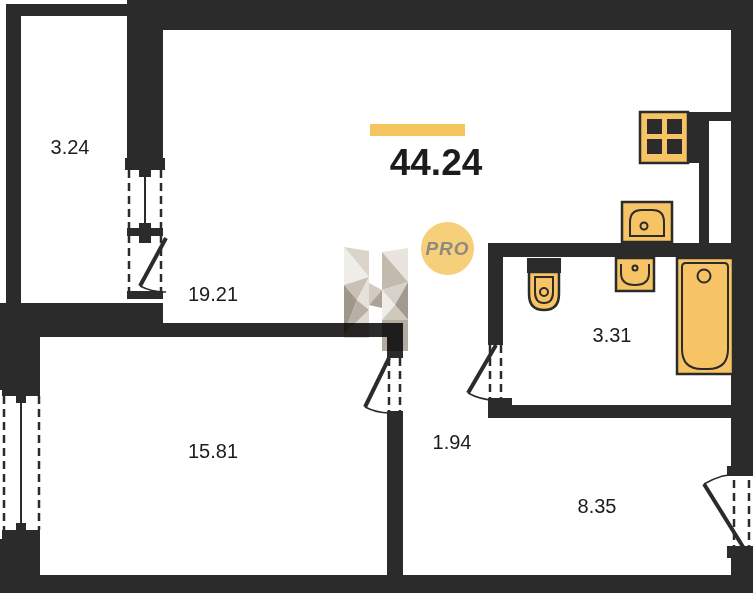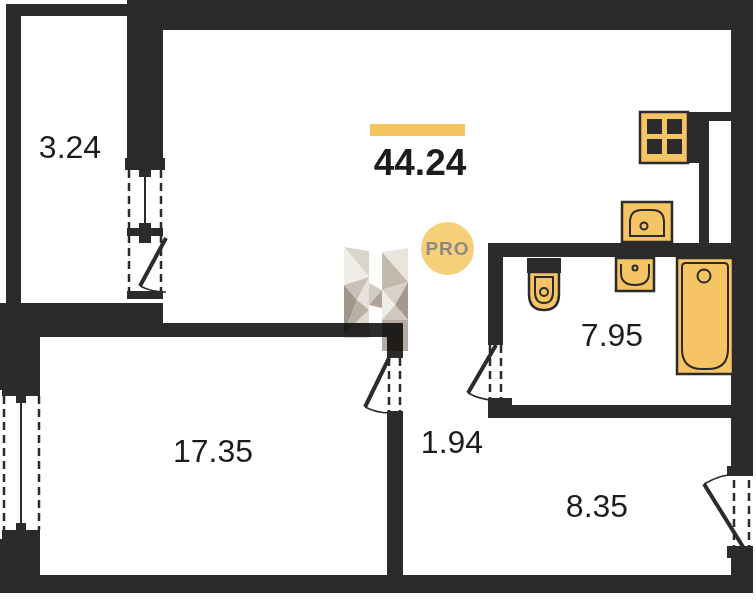--- a/index.html
+++ b/index.html
@@ -12,31 +12,31 @@
     --background:#ffffff;
   }
   html,body{margin:0;padding:0;background:#e8e8e8;}
   #plan{
     position:relative;width:756px;height:600px;background:var(--background);
     font-family:"Liberation Sans", sans-serif;overflow:hidden;
   }
   .w{position:absolute;background:var(--wall);}
   .lbl{
     position:absolute;transform:translate(-50%,-50%);
-    font-size:32px;color:var(--label-text);white-space:nowrap;line-height:1;
+    font-size:20px;color:var(--label-text);white-space:nowrap;line-height:1;
   }
   .total-num{
     position:absolute;transform:translate(-50%,-50%);
     font-size:37px;font-weight:bold;color:var(--label-text);white-space:nowrap;line-height:1;
   }
   .total-bar{position:absolute;background:var(--accent-bar);}
   .badge{
     position:absolute;border-radius:50%;background:var(--badge-bg);
     display:flex;align-items:center;justify-content:center;
-    font-size:19px;font-weight:bold;letter-spacing:1px;color:var(--badge-text);
+    font-size:19px;font-weight:bold;letter-spacing:1px;color:var(--badge-text);font-style:italic;
   }
   svg{position:absolute;left:0;top:0;}
   .dash{stroke:var(--wall);stroke-width:2.5;fill:none;stroke-dasharray:8 5;}
   .thin{stroke:var(--wall);stroke-width:2;fill:none;}
   .leaf{stroke:var(--wall);stroke-width:4;fill:none;}
   .arc{stroke:var(--wall);stroke-width:1.5;fill:none;}
   .f-wall{fill:var(--wall);}
   .fix{fill:var(--fixture);stroke:var(--wall);stroke-width:2.5;}
   .fix-in{fill:none;stroke:var(--wall);stroke-width:2;}
   .wm{mix-blend-mode:multiply;opacity:.95;}
@@ -162,21 +162,22 @@
       <polygon points="382,290 395,305 382,320" fill="#efece7"></polygon>
       <polygon points="395,305 408,282 408,320" fill="#9d948a"></polygon>
       <polygon points="382,320 395,305 408,320" fill="#ccc5ba"></polygon>
       <polygon points="382,320 408,320 408,351 382,351" fill="#b0a89b"></polygon>
     </g>
   </svg>
 
   <div class="badge" style="left:421px;top:222px;width:53px;height:53px">PRO</div>
 
   <div class="total-bar" style="left:370px;top:124px;width:95px;height:12px"></div>
-  <div class="total-num" style="left:420px;top:162px">44.24</div>
+  <div class="total-num" style="left:436px;top:162px">44.24</div>
 
   <div class="lbl" style="left:70px;top:147px">3.24</div>
-  <div class="lbl" style="left:213px;top:451px">17.35</div>
+  <div class="lbl" style="left:213px;top:294px">19.21</div>
+  <div class="lbl" style="left:213px;top:451px">15.81</div>
   <div class="lbl" style="left:452px;top:442px">1.94</div>
-  <div class="lbl" style="left:612px;top:335px">7.95</div>
+  <div class="lbl" style="left:612px;top:335px">3.31</div>
   <div class="lbl" style="left:597px;top:506px">8.35</div>
 
 </div>
 
 </body></html>

